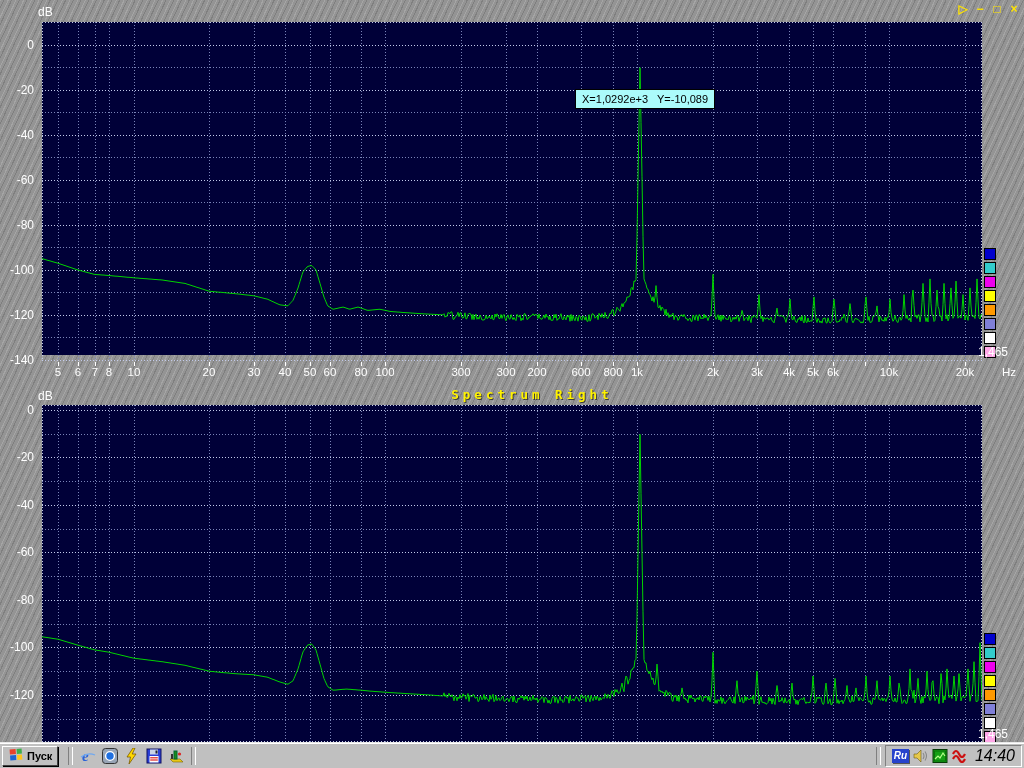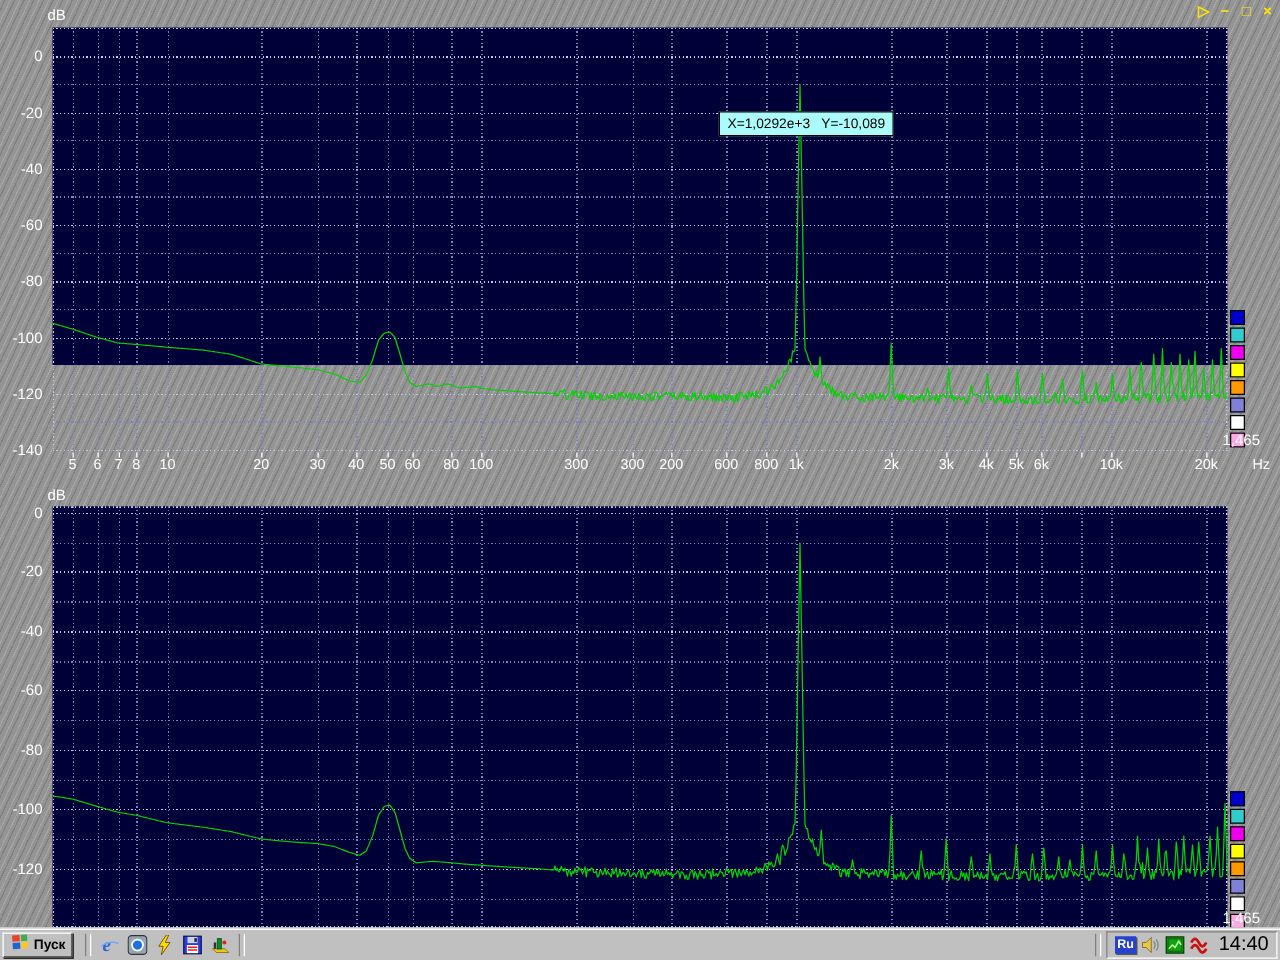--- a/index.html
+++ b/index.html
@@ -12,21 +12,21 @@
   .panel-title{position:absolute;left:62px;width:940px;text-align:center;
     font-family:"DejaVu Sans Mono",monospace;font-size:12.5px;font-weight:bold;
     letter-spacing:4px;color:#FFF200;text-shadow:1px 1px 0 #3c3c3c;}
   #title-left{top:3px;} #title-right{top:387px;}
   .db-unit{position:absolute;left:38px;color:#fff;font-size:12px;}
   #db-left{top:5px;} #db-right{top:389px;}
   .win-controls{position:absolute;right:5px;top:2px;display:flex;gap:7px;
     color:#FFE400;font-weight:bold;font-size:12px;line-height:14px;cursor:default;}
   .win-controls span{display:inline-block;text-align:center;min-width:10px;}
   .plot{position:absolute;left:42px;width:940px;background:#000038;}
-  #plot-left{top:22px;height:270px;}
+  #plot-left{top:22px;height:333px;}
   #plot-right{top:405px;height:337px;}
   .plot svg{position:absolute;left:0;top:0;}
   .ylab{position:absolute;left:0;width:38px;overflow:visible;}
   #ylab-left{top:22px;height:339px;} #ylab-right{top:405px;height:337px;}
   .ylab div{position:absolute;right:4px;width:34px;height:14px;line-height:14px;
     text-align:right;color:#fff;font-size:12px;}
   .xaxis{position:absolute;left:42px;top:362px;width:982px;height:18px;}
   .xaxis .tick{position:absolute;top:0;width:1px;height:4px;background:#fff;}
   .xaxis .tlabel{position:absolute;top:4px;width:34px;margin-left:-17px;
     text-align:center;color:#fff;font-size:11.5px;}
@@ -47,21 +47,21 @@
   .start-btn{display:flex;align-items:center;gap:3px;height:20px;padding:0 5px;
     background:#C0C0C0;border:1px solid;border-color:#fff #404040 #404040 #fff;
     box-shadow:1px 1px 0 #000;font-family:"Liberation Sans",sans-serif;
     font-size:11px;font-weight:bold;color:#000;margin-right:6px;cursor:pointer;}
   .tb-sep{width:3px;height:18px;margin:0 4px;
     border-left:1px solid #808080;border-right:1px solid #fff;}
   .ql{width:22px;height:20px;display:flex;align-items:center;justify-content:center;
     background:transparent;border:none;padding:0;cursor:pointer;}
   .tb-space{flex:1;}
   .tray{display:flex;align-items:center;gap:4px;height:20px;padding:0 6px;
-    border:1px solid;border-color:#808080 #fff #fff #808080;}
+    border:1px solid;border-color:#808080 #fff #fff #808080;font-style:italic;}
   .lang{display:inline-block;width:17px;height:14px;background:#2743CC;color:#fff;
     font-size:10px;font-weight:bold;text-align:center;line-height:14px;
     box-shadow:1px 1px 0 #555;}
   .clock{font-size:16px;color:#000;padding-left:4px;}
   .tray svg, .ql svg{display:block;}
 </style>
 </head>
 <body>
 
 <div class="screen">
@@ -200,20 +200,21 @@
       <div class="swatch" style="background: rgb(51, 204, 204);"></div>
       <div class="swatch" style="background: rgb(238, 0, 238);"></div>
       <div class="swatch" style="background: rgb(255, 255, 0);"></div>
       <div class="swatch" style="background: rgb(255, 153, 0);"></div>
       <div class="swatch" style="background: rgb(128, 128, 216);"></div>
       <div class="swatch" style="background: rgb(255, 255, 255);"></div>
       <div class="swatch" style="background: rgb(255, 168, 232);"></div>
     </div>
   <div class="status" id="status-left">1,465</div>
 
+  <div class="panel-title" id="title-right">Spectrum Right</div>
 
   <div class="db-unit" id="db-right">dB</div>
 
   <div class="plot" id="plot-right">
       <svg width="940" height="337" viewBox="0 0 940 337">
         <g shape-rendering="crispEdges" fill="none">
           <line x1="16.5" y1="0" x2="16.5" y2="337" stroke="#7A84B8" stroke-dasharray="1 2"></line>
           <line x1="36.5" y1="0" x2="36.5" y2="337" stroke="#7A84B8" stroke-dasharray="1 2"></line>
           <line x1="53.5" y1="0" x2="53.5" y2="337" stroke="#7A84B8" stroke-dasharray="1 2"></line>
           <line x1="67.5" y1="0" x2="67.5" y2="337" stroke="#7A84B8" stroke-dasharray="1 2"></line>

